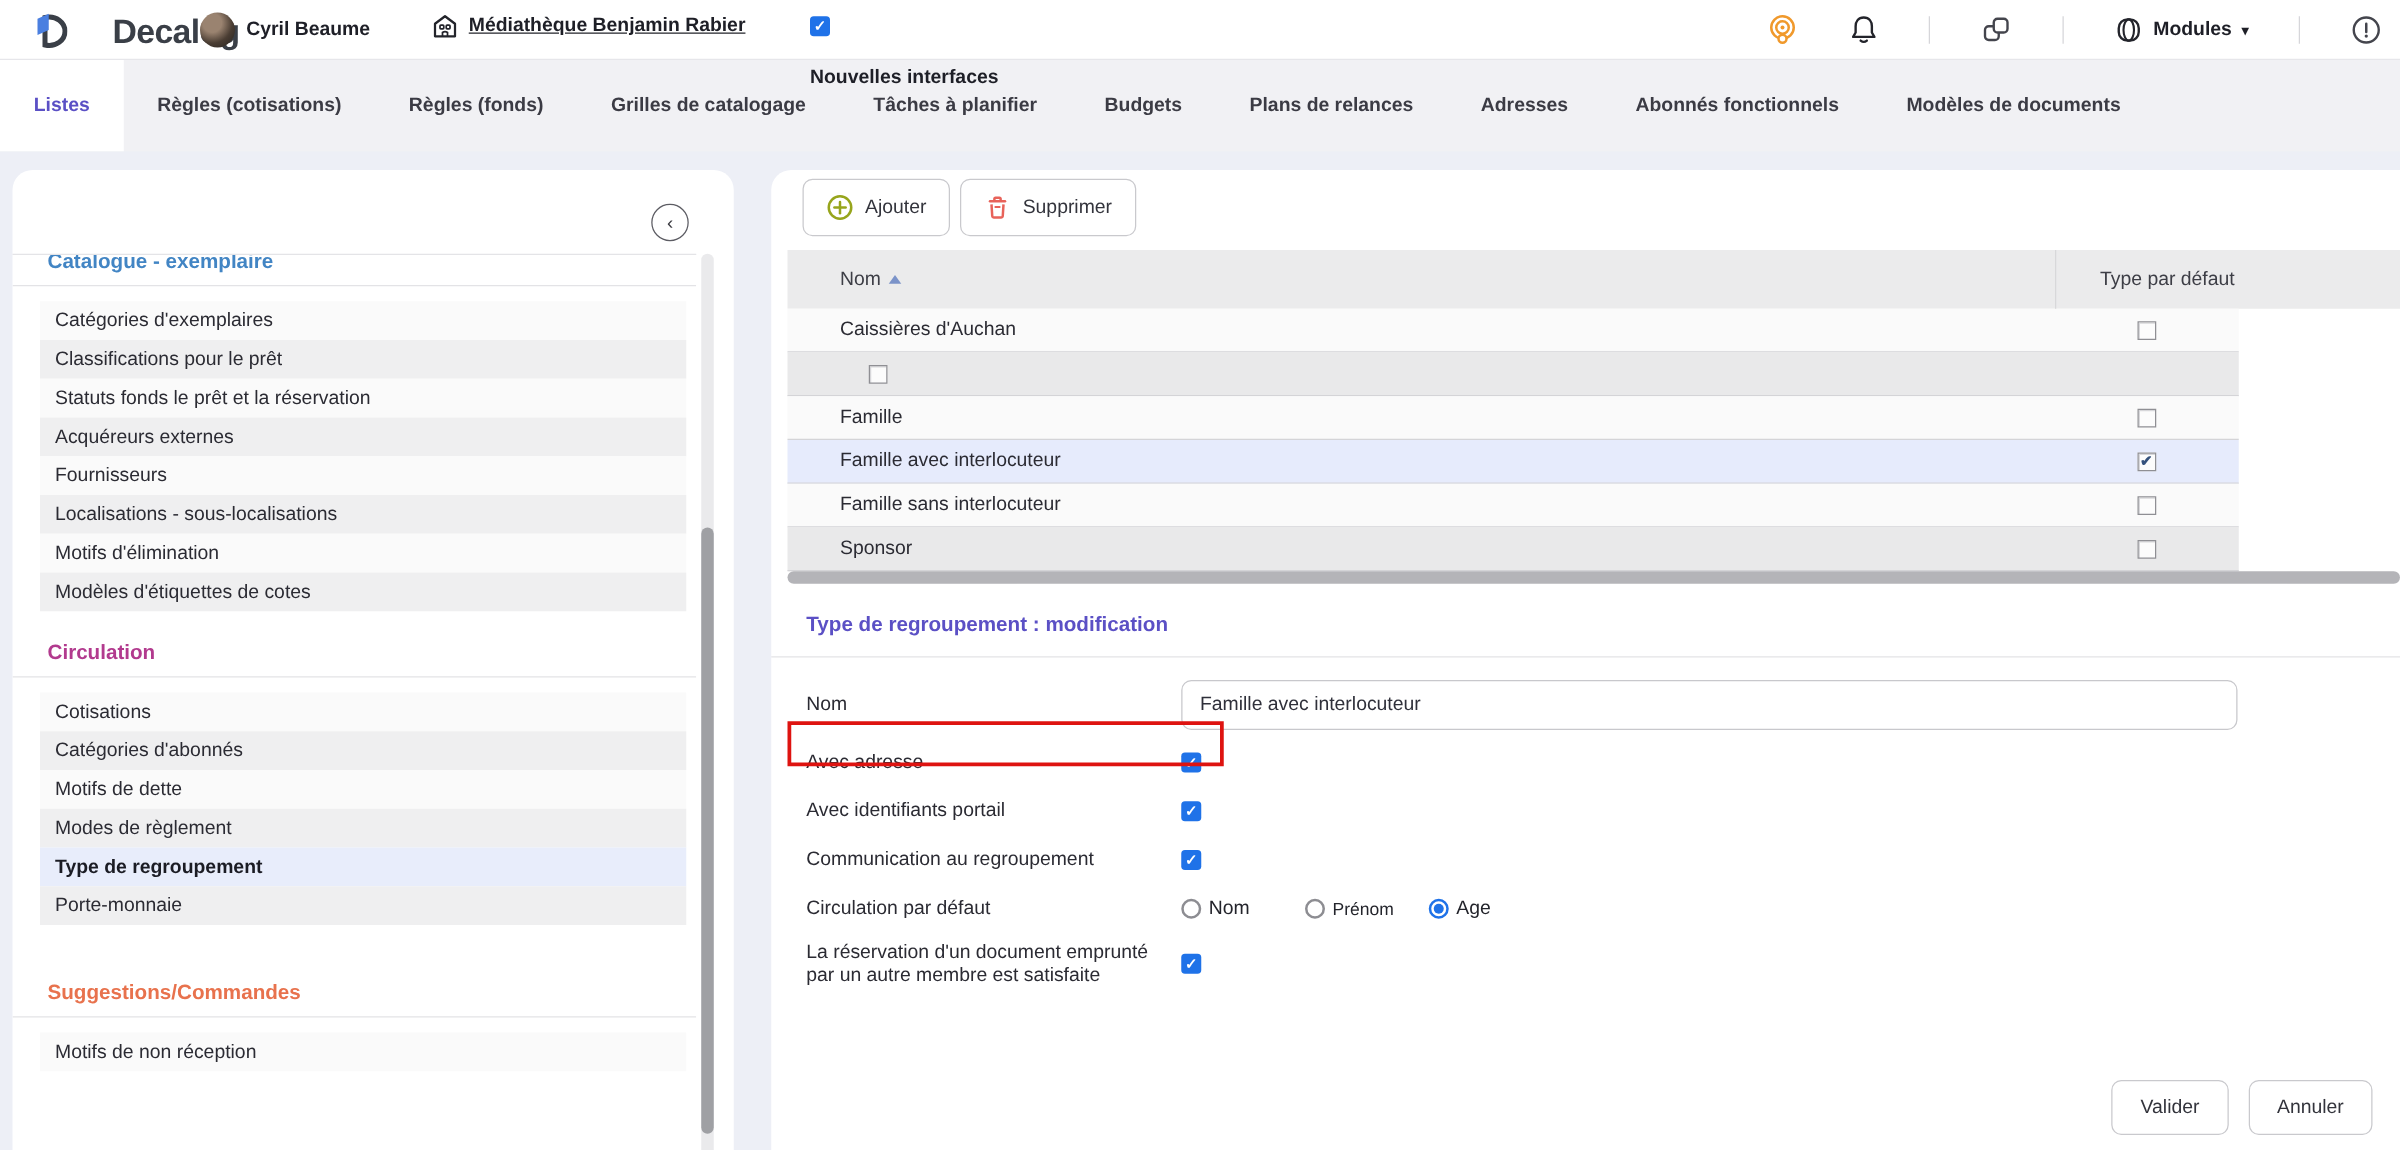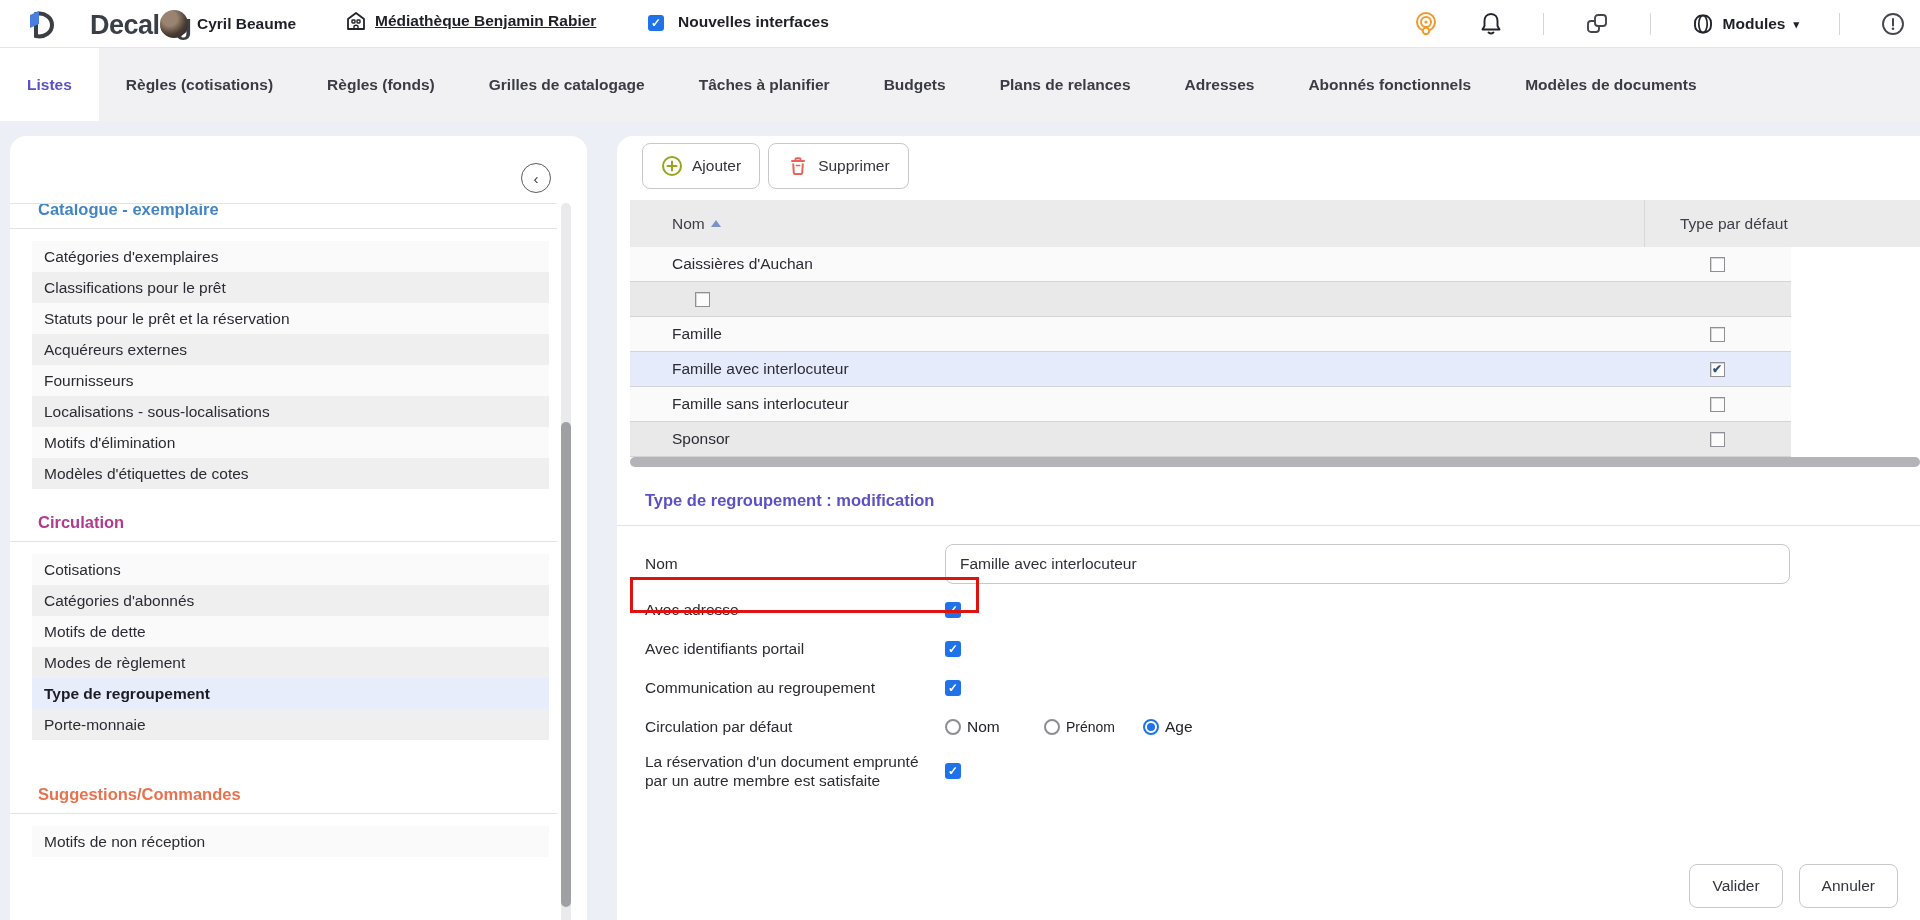--- a/index.html
+++ b/index.html
@@ -8,21 +8,21 @@
 
   
   .header { position:relative; height:48px; background:#fff; border-bottom:1px solid #e6e6ea; }
   .logo { position:absolute; left:28px; top:9px; display:flex; align-items:flex-end;gap:36px; }
   .logo-text { font-size:27px; font-weight:bold; color:#3a3f47; letter-spacing:-0.5px; }
   .hdr-user { position:absolute; left:160px; top:10px; display:flex; align-items:center; gap:9px; }
   .avatar { width:28px; height:28px; border-radius:50%;
             background:radial-gradient(circle at 35% 30%, #9a8370 0 28%, #4a3d33 60%, #23201c 100%); }
   .hdr-name { font-size:15.5px; font-weight:bold; color:#1e1f27; }
   .hdr-lib { position:absolute; left:345px; top:10px; display:flex; align-items:center; gap:8px;text-decoration:underline; }
-  .hdr-check { position:absolute; left:648px; top:13px; display:flex; align-items:flex-end; gap:14px; }
+  .hdr-check { position:absolute; left:648px; top:13px; display:flex; align-items:flex-start; gap:24px;flex-direction:column; }
   .hdr-right { position:absolute; right:14px; top:0; height:48px; display:flex; align-items:center; gap:40px; }
   .vsep { width:1px; height:22px; background:#d6d6da; }
   .modules-wrap { display:flex; align-items:center; gap:8px; font-size:15.5px; font-weight:bold; color:#1e1f27; cursor:pointer; }
   .caret { font-size:11px; color:#1e1f27; }
 
   
   .bluebox { width:16px; height:16px; background:#1f72e8; border-radius:3px; position:relative; display:inline-block; flex:0 0 auto; }
   .bluebox::after { content:"✓"; position:absolute; left:0; top:0; width:16px; height:16px;
                     color:#fff; font-size:12px; font-weight:bold; line-height:16px; text-align:center; }
 
@@ -193,21 +193,21 @@
     <span>‹</span>
   </div>
   <div class="side-viewport" id="sidelists">
       <div class="clip-head">
         <div class="side-heading" style="color: rgb(66, 133, 196);">Catalogue - exemplaire</div>
       </div>
       <hr class="side-hr">
       <div class="side-list">
         <div class="side-item alt0">Catégories d'exemplaires</div>
         <div class="side-item alt1">Classifications pour le prêt</div>
-        <div class="side-item alt0">Statuts pour le prêt et la réservation</div>
+        <div class="side-item alt0">Statuts fonds le prêt et la réservation</div>
         <div class="side-item alt1">Acquéreurs externes</div>
         <div class="side-item alt0">Fournisseurs</div>
         <div class="side-item alt1">Localisations - sous-localisations</div>
         <div class="side-item alt0">Motifs d'élimination</div>
         <div class="side-item alt1">Modèles d'étiquettes de cotes</div>
       </div>
       <div style="margin-top: 24px;">
         <div class="side-heading" style="color: rgb(178, 58, 142);">Circulation</div>
       </div>
       <hr class="side-hr">

